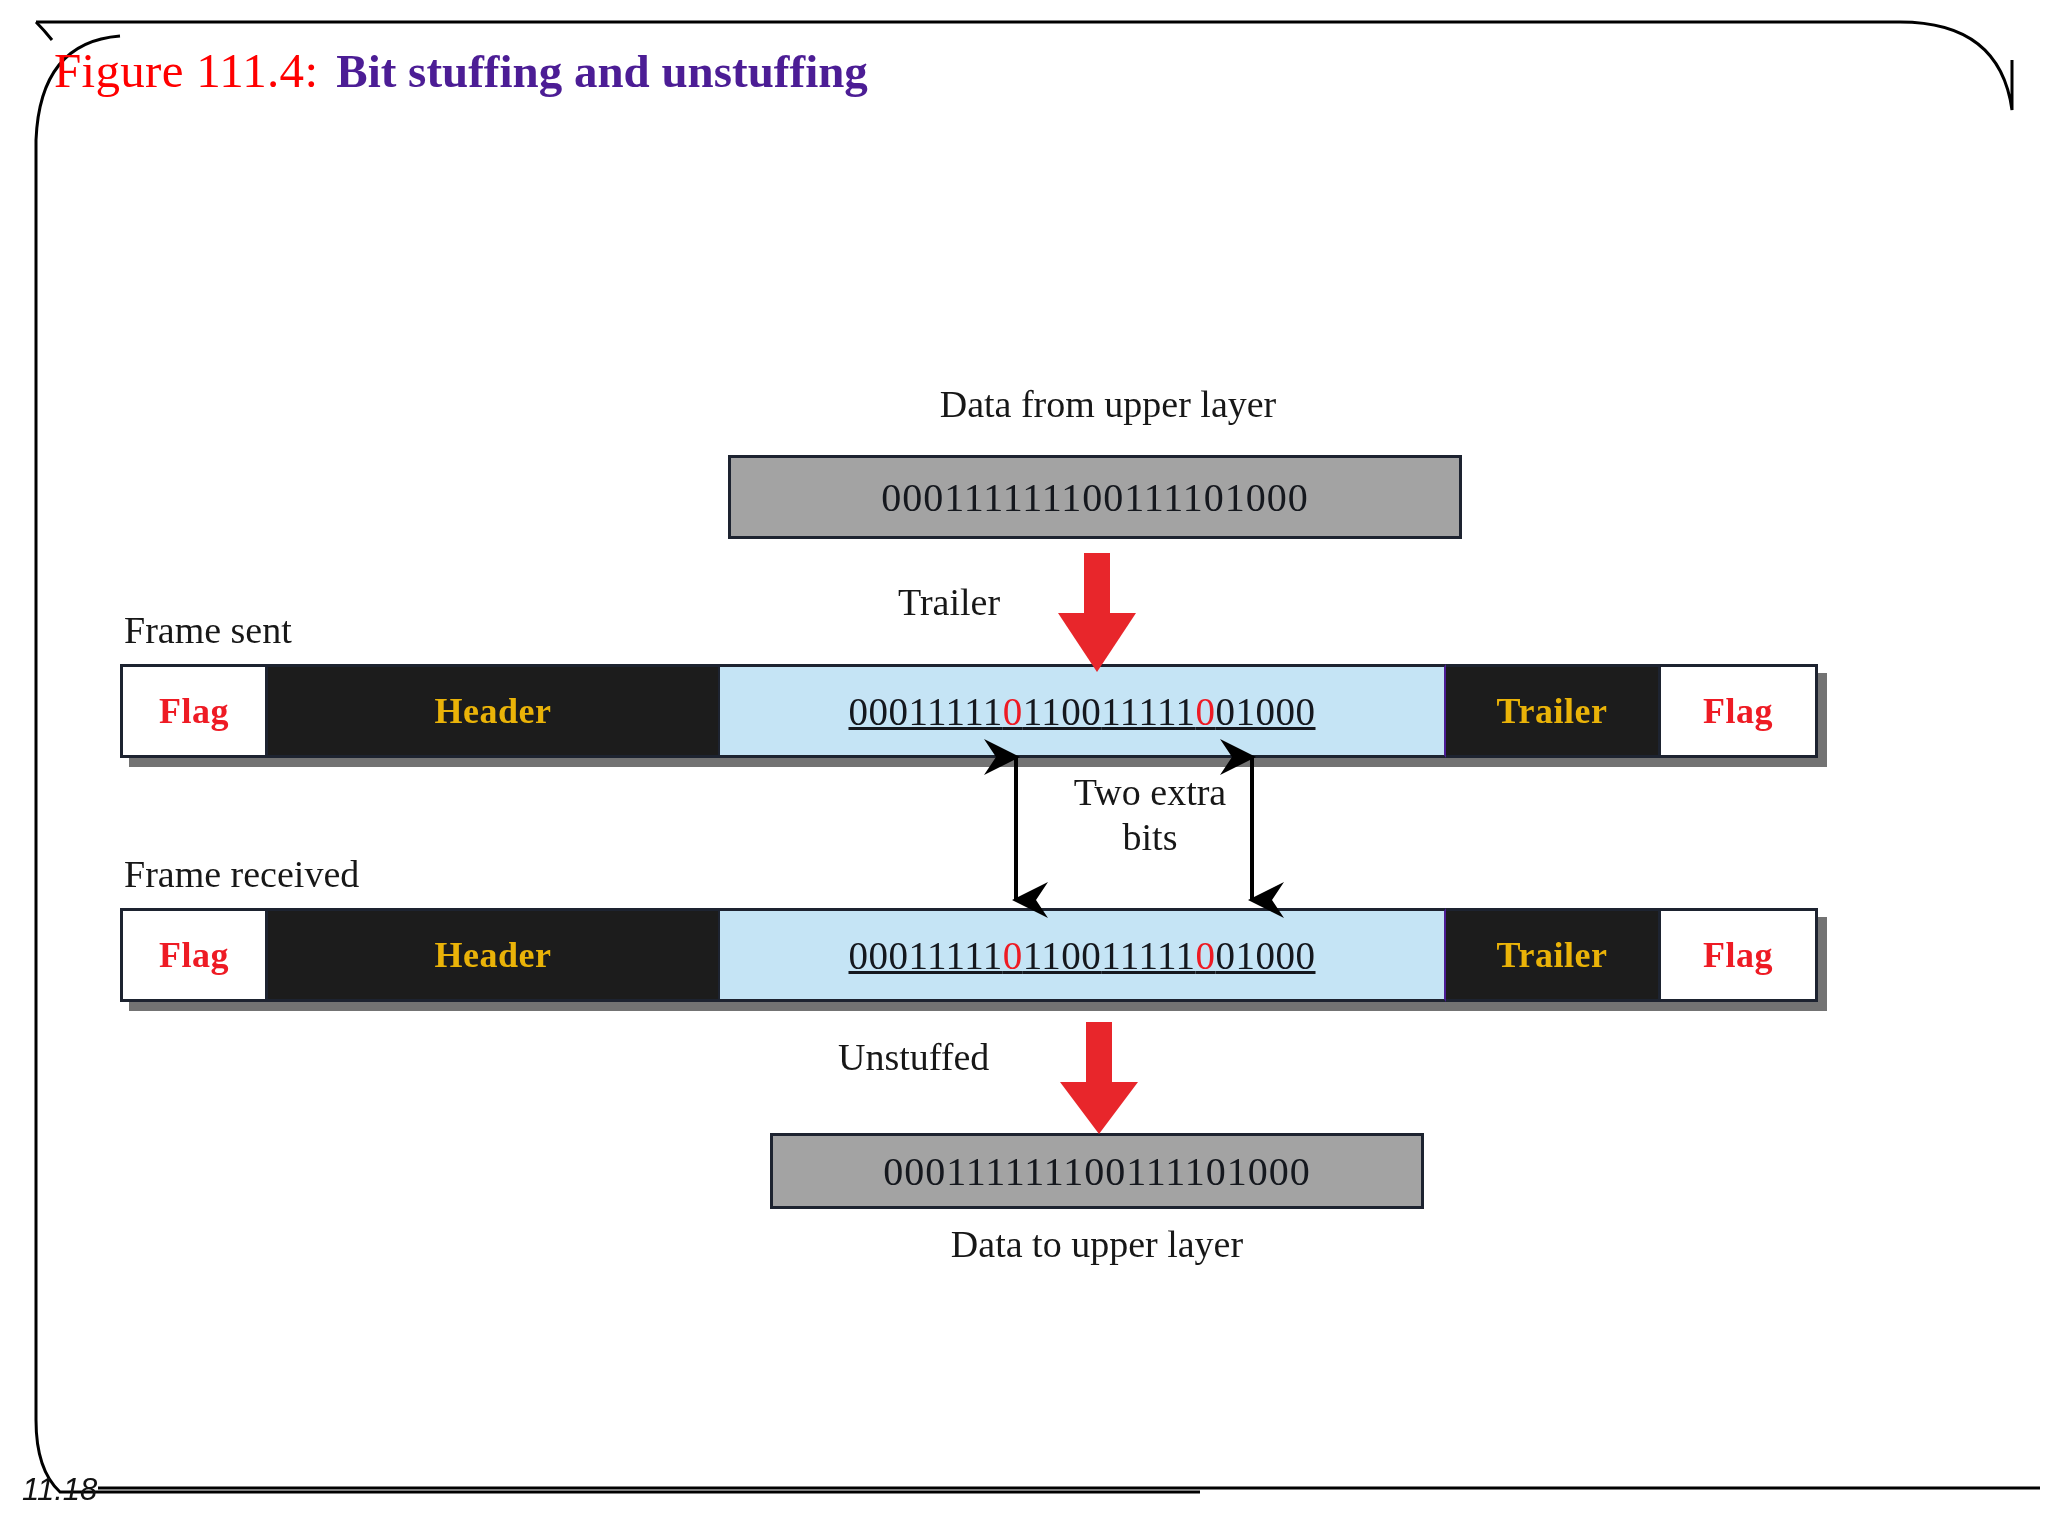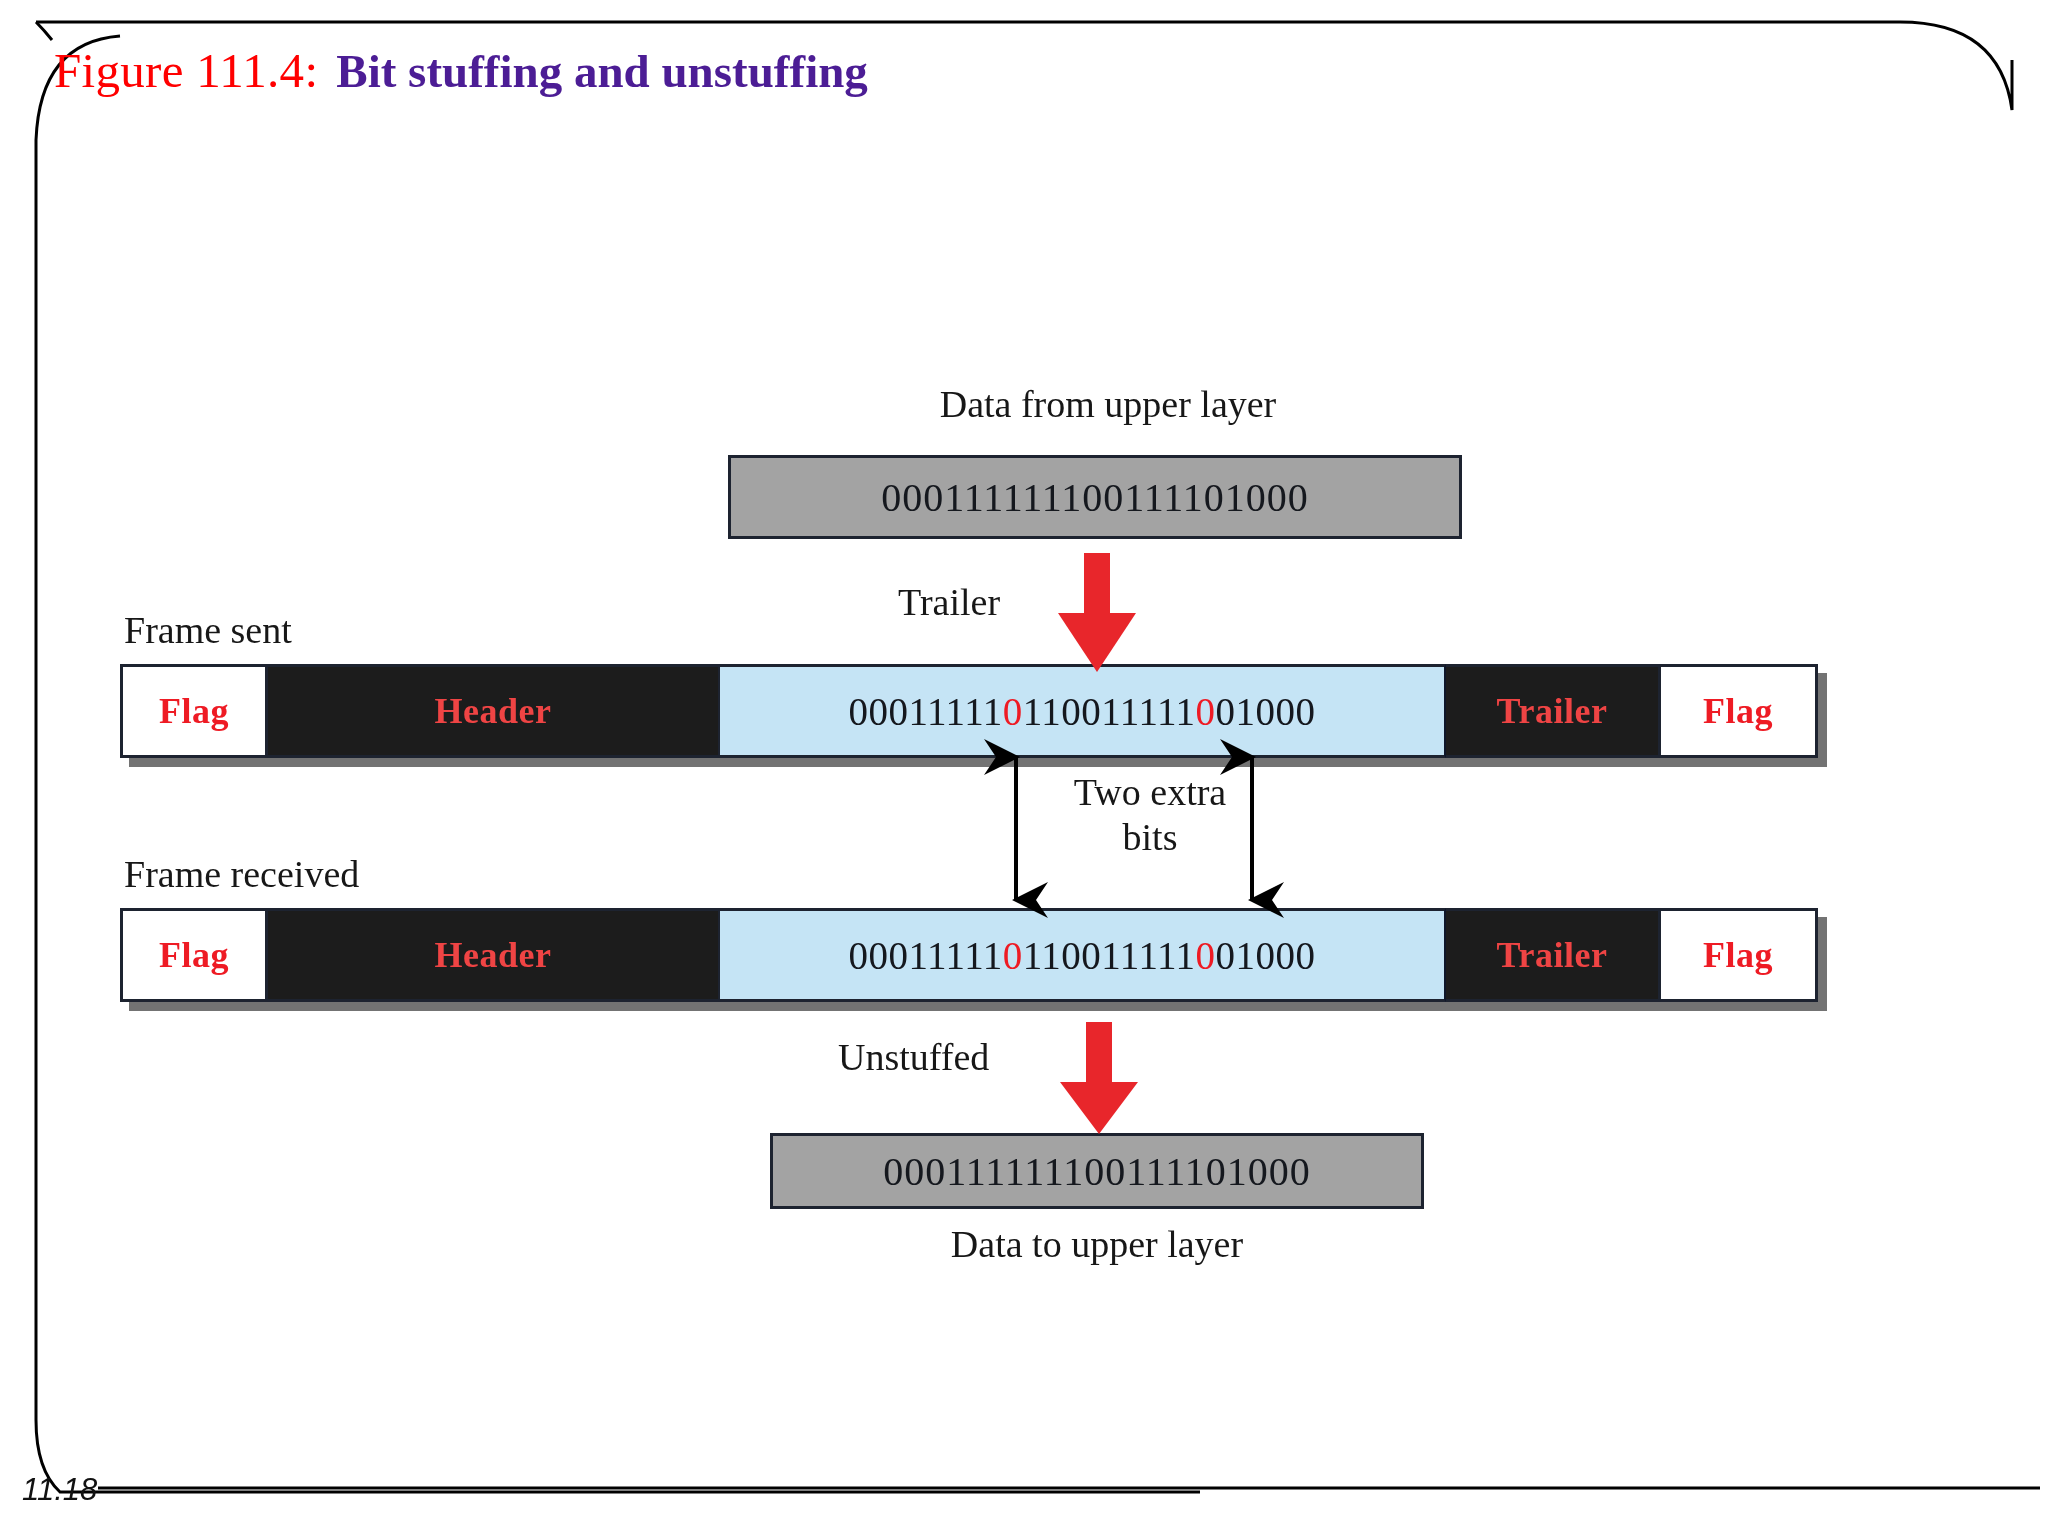--- a/index.html
+++ b/index.html
@@ -85,31 +85,32 @@
   }
   .seg-flag {
     background: #ffffff;
     color: #ee1b24;
     font-weight: 700;
     border: 3px solid #1d2330;
     letter-spacing: 0.5px;
   }
   .seg-dark {
     background: #1c1c1c;
-    color: #ef4444;
+    color: #eab308;
     font-weight: 700;
     letter-spacing: 0.5px;
   }
   .seg-data {
     background: #c5e4f5;
     color: #15181e;
     font-size: 39px;
     letter-spacing: 0.5px;
     border-left: 2px solid #1d2330;
-    border-right: 2px solid #0f172a;
+    border-right: 2px solid #4c1d95;
+    text-decoration: underline;
   }
   .bit-red { color: #ee1b24; }
 
   
   .overlay {
     position: absolute;
     left: 0; top: 0;
     width: 2048px; height: 1536px;
     pointer-events: none;
   }

